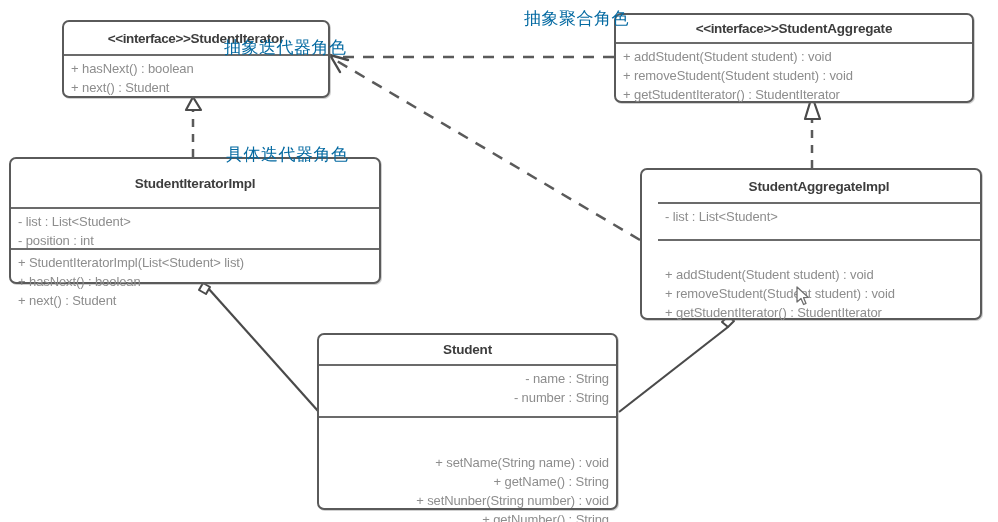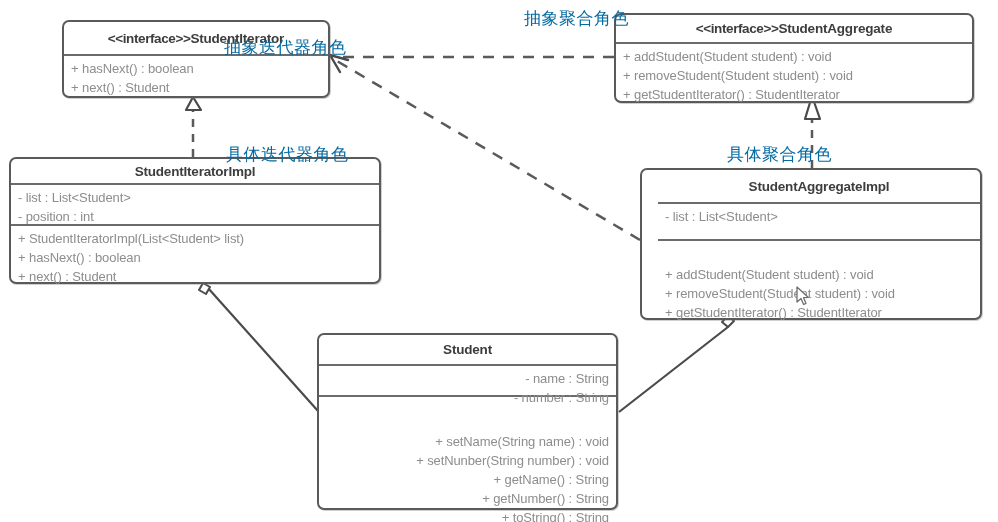--- a/index.html
+++ b/index.html
@@ -134,21 +134,21 @@
         <span>StudentAggregate</span>
     </div>
     <div class="uml-section last" style="height:58px;">
       <div class="uml-row">+ addStudent(Student student) : void</div>
       <div class="uml-row">+ removeStudent(Student student) : void</div>
       <div class="uml-row">+ getStudentIterator() : StudentIterator</div>
     </div>
   </div>
 
   <div class="uml-box" style="left:9px; top:157px; width:372px; height:127px;">
-    <div class="uml-header" style="height:26px;">
+    <div class="uml-header" style="height:50px;">
       <span>StudentIteratorImpl</span>
     </div>
     <div class="uml-section" style="height:41px;">
       <div class="uml-row">- list : List&lt;Student&gt;</div>
       <div class="uml-row">- position : int</div>
     </div>
     <div class="uml-section last" style="height:62px;">
       <div class="uml-row">+ StudentIteratorImpl(List&lt;Student&gt; list)</div>
       <div class="uml-row">+ hasNext()   : boolean</div>
       <div class="uml-row">+ next() : Student</div>
@@ -166,38 +166,37 @@
       <div class="uml-row">+ addStudent(Student student) : void</div>
       <div class="uml-row">+ removeStudent(Student student) : void</div>
       <div class="uml-row">+ getStudentIterator() : StudentIterator</div>
     </div>
   </div>
 
   <div class="uml-box" style="left:317px; top:333px; width:301px; height:177px;text-align:right;">
     <div class="uml-header" style="height:31px;">
       <span>Student</span>
     </div>
-    <div class="uml-section" style="height:31px;">
+    <div class="uml-section" style="height:52px;">
       <div class="uml-row">- name : String</div>
       <div class="uml-row">- number : String</div>
     </div>
     <div class="uml-section last" style="height:75px;margin-top:32px;">
       <div class="uml-row">+ setName(String name) : void</div>
+      <div class="uml-row">+ getName() : String</div>
       <div class="uml-row">+ setNunber(String number) : void</div>
-      <div class="uml-row">+ getName() : String</div>
       <div class="uml-row">+ getNumber() : String</div>
       <div class="uml-row">+ toString() : String</div>
     </div>
   </div>
 
   <div class="note" style="left:224px; top:36px;">抽象迭代器角色</div>
 
   <div class="note" style="left:524px; top:7px;">抽象聚合角色</div>
 
   <div class="note" style="left:226px; top:143px;">具体迭代器角色</div>
 
-  <div class="note" style="left:727px; top:143px;">具体聚合角色</div>
 
   <svg class="cursor" style="left:796px; top:286px;" viewBox="0 0 14 20">
     <path d="M 1 1 L 1 16 L 5 12.5 L 7.6 18.5 L 10 17.4 L 7.6 11.7 L 12.4 11.4 Z" fill="#ffffff" stroke="#6e6e6e" stroke-width="1.3" stroke-linejoin="round"></path>
   </svg>
 
 </div>
 
 </body></html>

